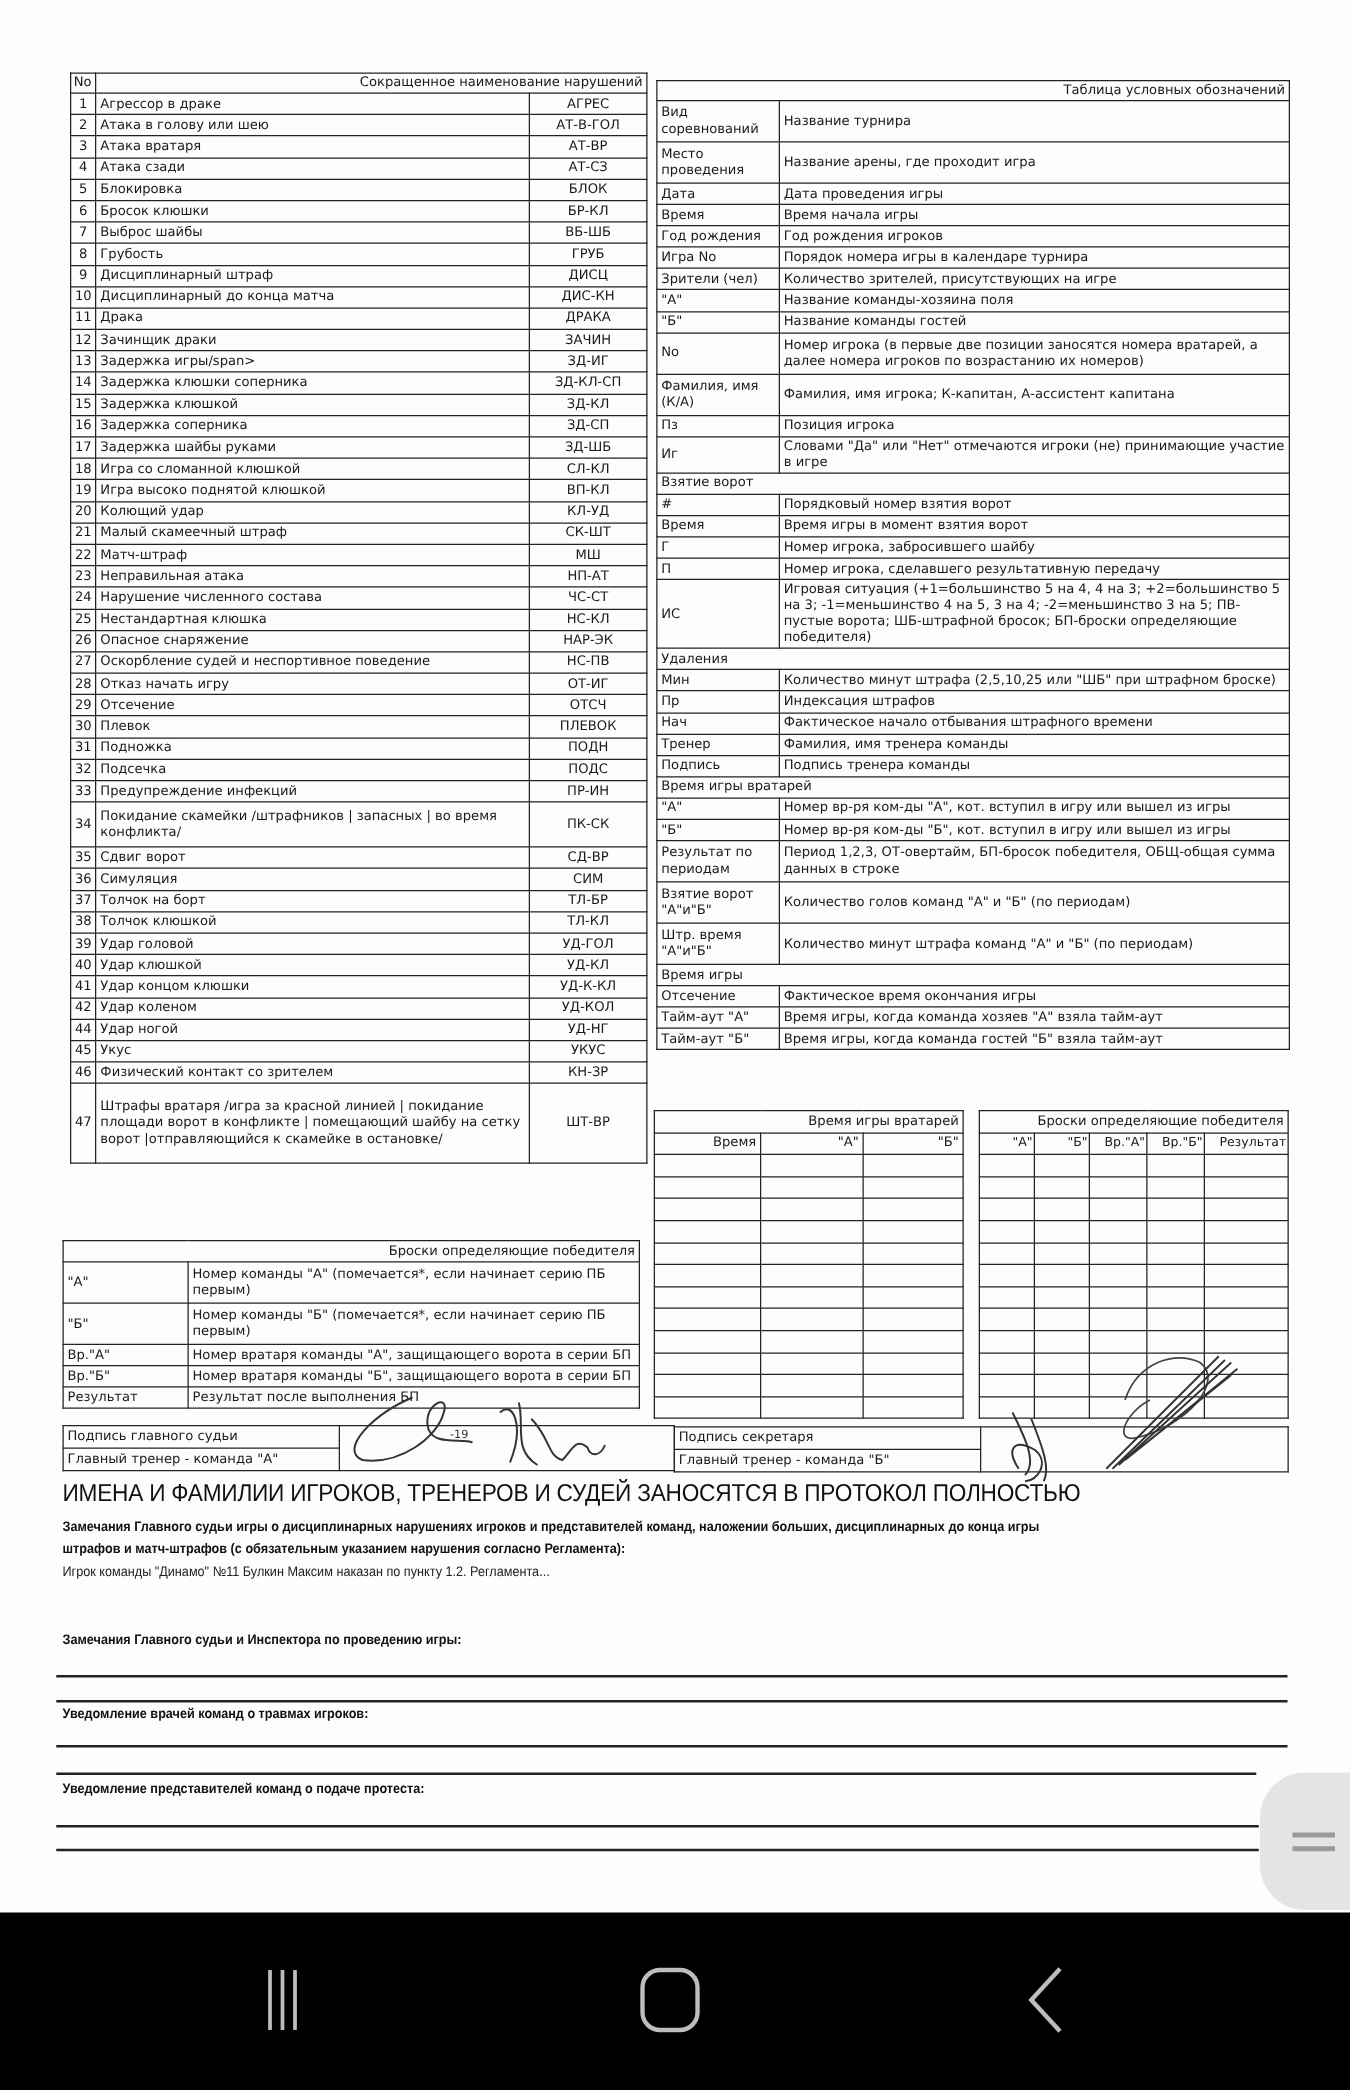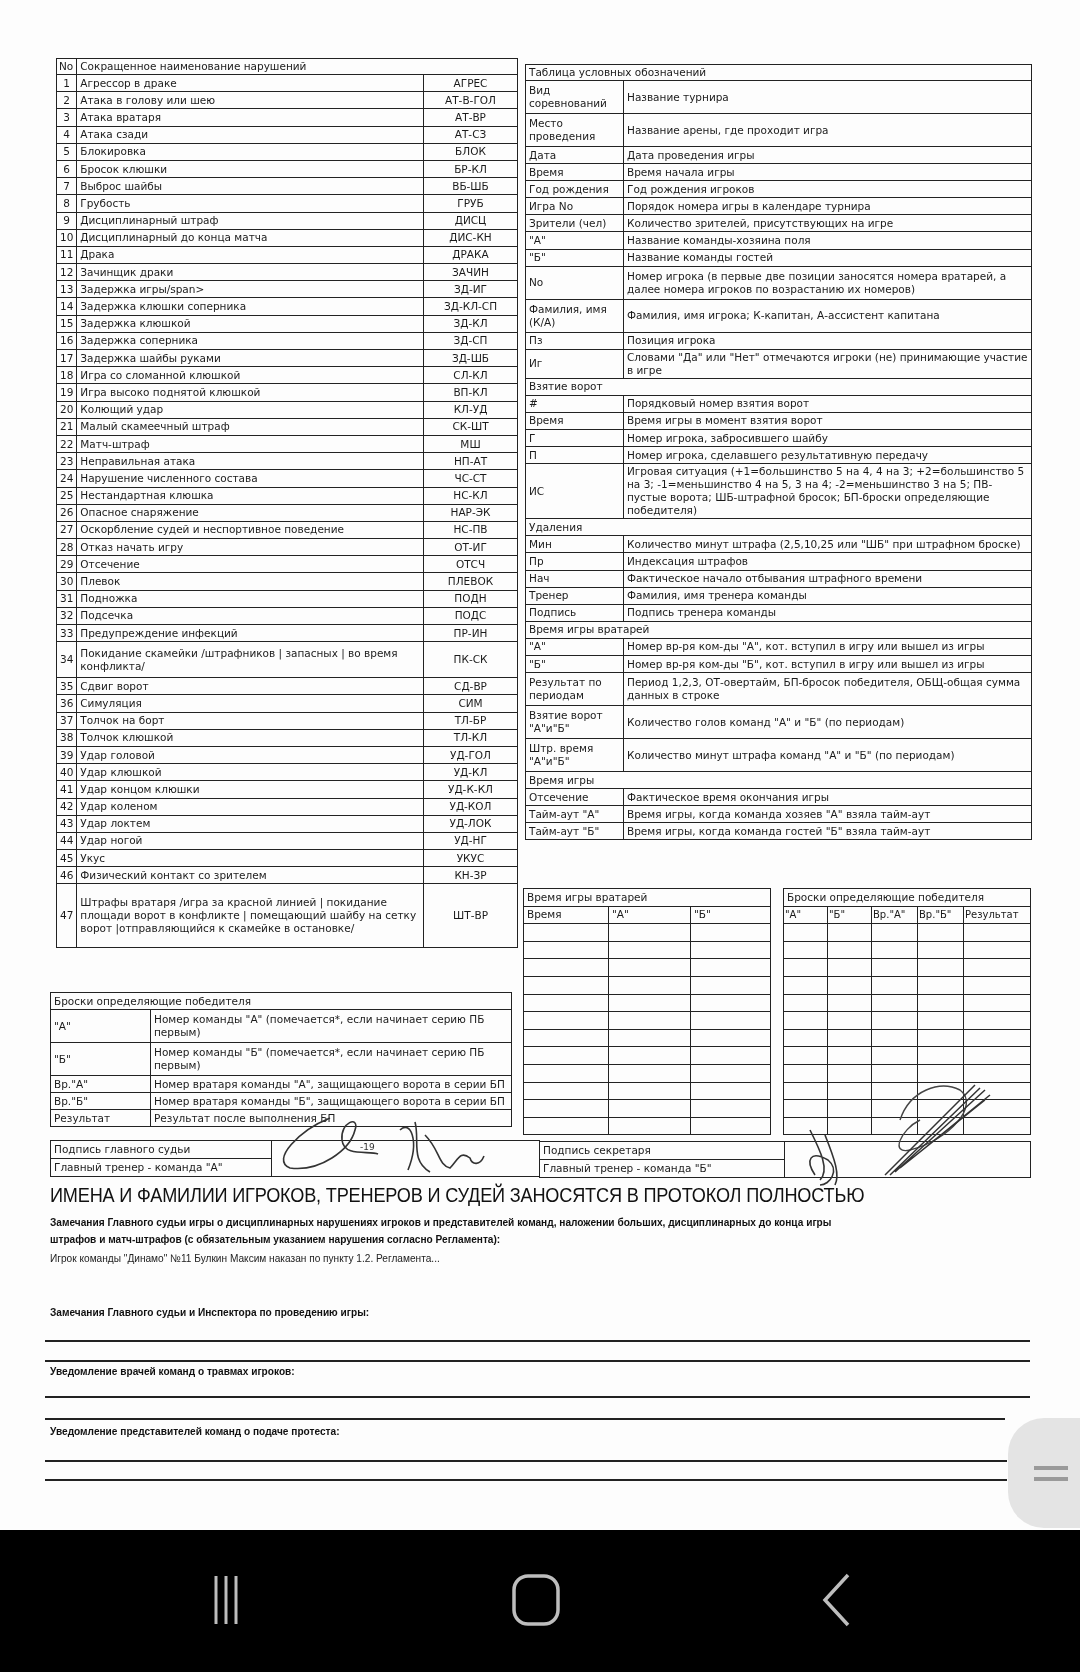--- a/index.html
+++ b/index.html
@@ -1,21 +1,21 @@
 <!DOCTYPE html>
 <html><head>
 <meta charset="utf-8">
 <style>
   * { box-sizing: border-box; margin: 0; padding: 0; }
   html, body { width: 1080px; height: 1672px; overflow: hidden; background: #fff; }
   body { font-family: "DejaVu Sans", sans-serif; color: #1a1a1a; position: relative; }
   .page { position: absolute; left: 0; top: 0; width: 1080px; height: 1530px; background: #fdfdfd; padding-left: 16px; }
   table { border-collapse: collapse; position: absolute; }
   td, th { border: 1.5px solid #222; font-size: 10.5px; line-height: 13px; padding: 1px 3px; vertical-align: middle; font-weight: normal; text-align: left; }
-  th { text-align: left; font-weight: normal; }
+  th { text-align: right; font-weight: normal; }
 
   
   #viol { left: 56px; top: 58px; width: 462px; }
   #viol td.num { width: 18px; text-align: center; padding: 0 1px; }
   #viol td.abbr { width: 94px; text-align: center; font-size: 10.5px; }
   #viol tr { height: 17.2px; }
   #viol tr.tall2 { height: 36px; }
   #viol tr.tall4 { height: 64px; }
 
   
@@ -276,25 +276,20 @@
         </tr>
         <tr>
           <td class="num">41</td>
           <td>Удар концом клюшки</td>
           <td class="abbr">УД-К-КЛ</td>
         </tr>
         <tr>
           <td class="num">42</td>
           <td>Удар коленом</td>
           <td class="abbr">УД-КОЛ</td>
-        </tr>
-        <tr>
-          <td class="num">43</td>
-          <td>Удар локтем</td>
-          <td class="abbr">УД-ЛОК</td>
         </tr>
         <tr>
           <td class="num">44</td>
           <td>Удар ногой</td>
           <td class="abbr">УД-НГ</td>
         </tr>
         <tr>
           <td class="num">45</td>
           <td>Укус</td>
           <td class="abbr">УКУС</td>

